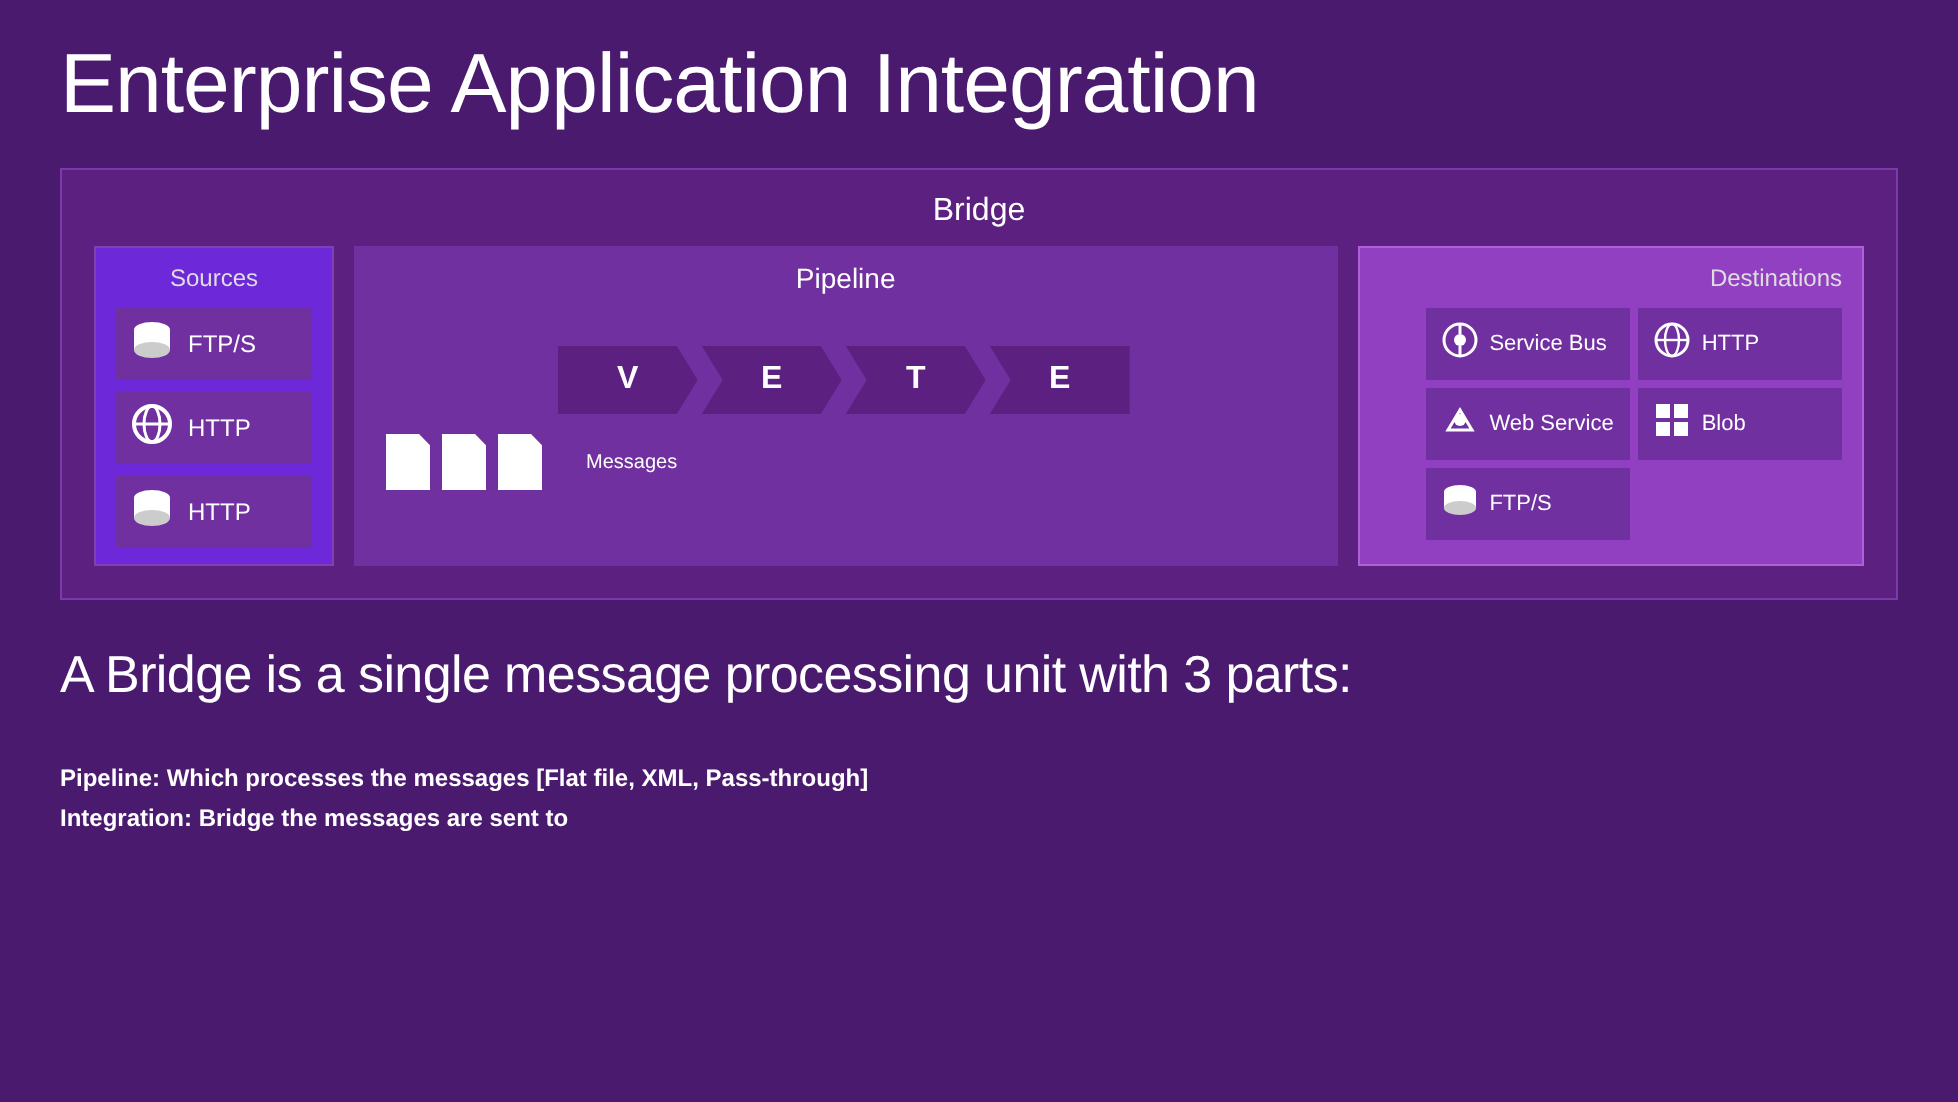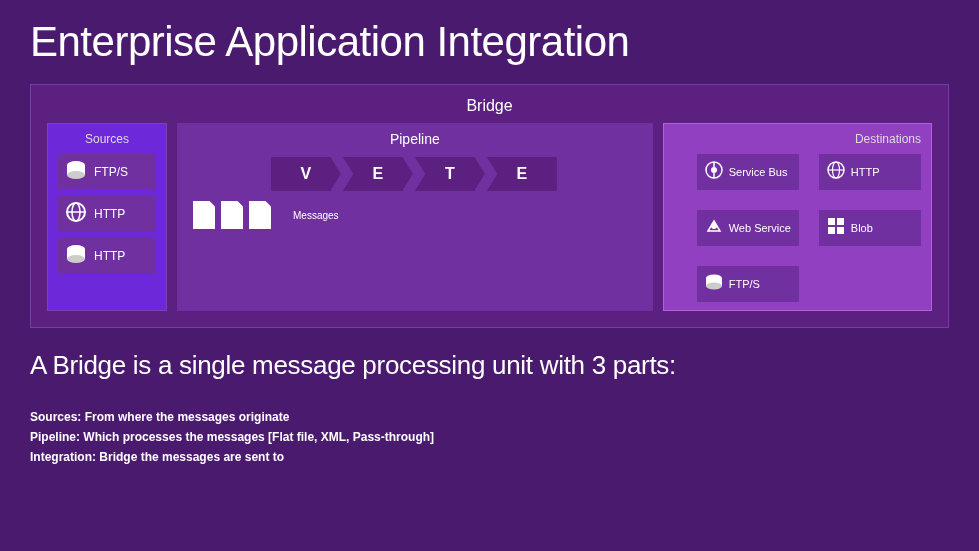--- a/index.html
+++ b/index.html
@@ -87,21 +87,21 @@
       padding: 8px 12px;
       display: flex;
       flex-direction: column;
       gap: 10px;
     }
 
     .pipeline-title {
       text-align: center;
       font-size: 14px;
       color: white;
-      margin-bottom: 0;
+      margin-bottom: 16px;
     }
 
     .pipeline-steps {
       display: flex;
       align-items: center;
       gap: 0;
       justify-content: center;
     }
 
     .pipeline-step {
@@ -159,21 +159,21 @@
     .dest-title {
       font-size: 12px;
       color: #ddd;
       margin-bottom: 8px;
       text-align: right;
     }
 
     .dest-grid {
       display: grid;
       grid-template-columns: 1fr 1fr;
-      gap: 20px;
+      gap: 4px;
       padding-left: 23px;
     }
 
     .dest-item {
       display: flex;
       align-items: center;
       background-color: #7030a0;
       padding: 5px 8px;
       gap: 6px;
       min-height: 36px;
@@ -337,22 +337,19 @@
       </div>
     </div>
 
   </div>
 </div>
 
 <div class="bottom-section">
   <p class="bottom-heading">A Bridge is a single message processing unit with 3 parts:</p>
   <div class="bottom-details">
     <p>
-      <span class="bold-term">Sources:</span><span> From where the messages originate</span>
-    </p>
-    <p>
       <span class="bold-term">Pipeline:</span><span> Which processes the messages [Flat file, XML, Pass-through]</span>
     </p>
     <p>
       <span class="bold-term">Integration:</span><span> Bridge the messages are sent to</span>
     </p>
   </div>
 </div>
 
 </body></html>

